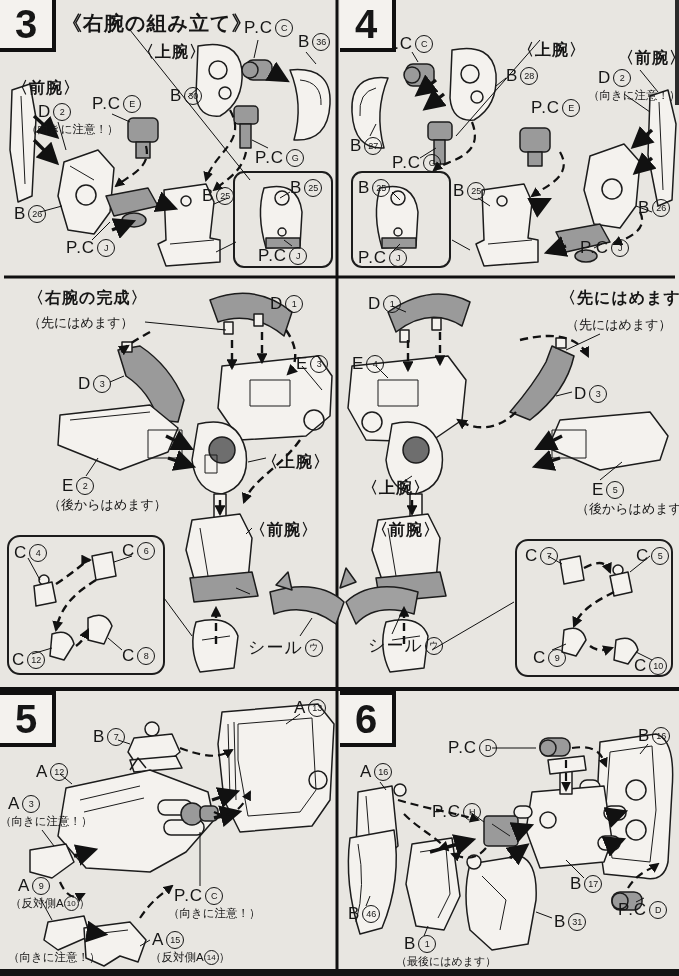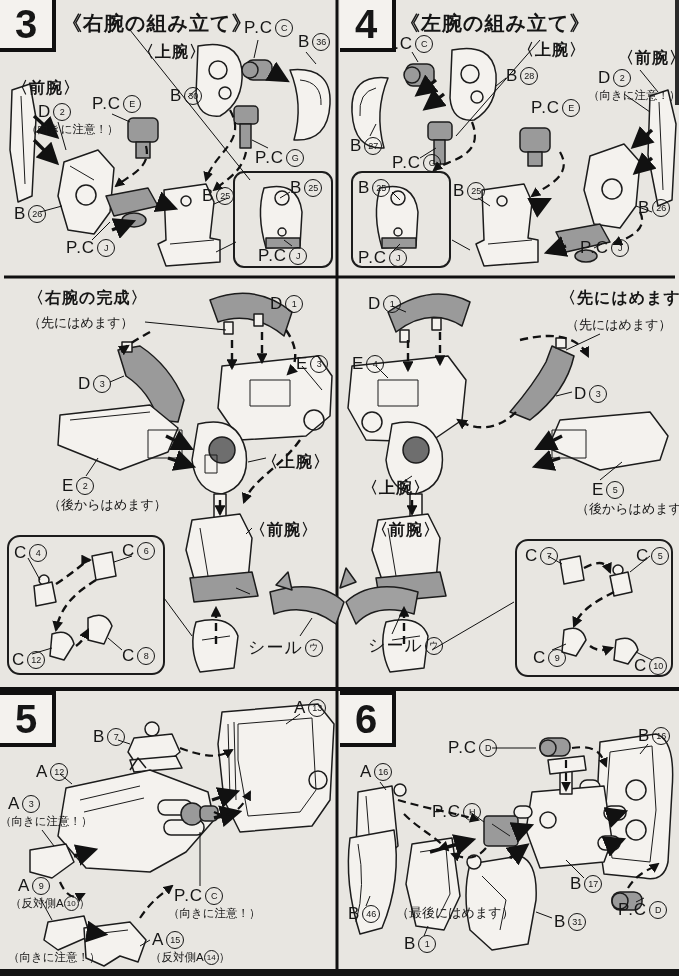--- a/index.html
+++ b/index.html
@@ -417,21 +417,20 @@
       <line x1="584" y1="878" x2="566" y2="860"></line>
       <line x1="636" y1="902" x2="644" y2="898"></line>
     </g>
   </g>
 </svg>
 
   <div class="stepbox" style="left:0;top:0;border-left:none;border-top:none">3</div>
   <div class="title" style="left:62px;top:10px">《右腕の組み立て》</div>
 
   <div class="stepbox" style="left:340px;top:0;border-left:none;border-top:none">4</div>
-  <div class="title" style="left:400px;top:10px">《左腕の組み立て》</div>
 
   <div class="stepbox" style="left:0;top:691px;border-left:none">5</div>
 
   <div class="stepbox" style="left:340px;top:691px;border-left:none">6</div>
 
   <div class="bracket" style="left:138px;top:42px">〈上腕〉</div>
   <div class="plabel" style="left:244px;top:18px">
       <span>P.C</span>
       <span class="circ">C</span>
     </div>
@@ -669,21 +668,21 @@
       <span class="circ">H</span>
     </div>
   <div class="plabel" style="left:348px;top:904px">
       <span>B</span>
       <span class="circ">46</span>
     </div>
   <div class="plabel" style="left:404px;top:934px">
       <span>B</span>
       <span class="circ">1</span>
     </div>
-  <div class="note" style="left:396px;top:904px;font-size:13px">（最後にはめます）</div>
+  <div class="note" style="left:396px;top:954px;font-size:11px">（最後にはめます）</div>
   <div class="plabel" style="left:554px;top:912px">
       <span>B</span>
       <span class="circ">31</span>
     </div>
   <div class="plabel" style="left:570px;top:874px">
       <span>B</span>
       <span class="circ">17</span>
     </div>
   <div class="plabel" style="left:618px;top:900px">
       <span>P.C</span>

